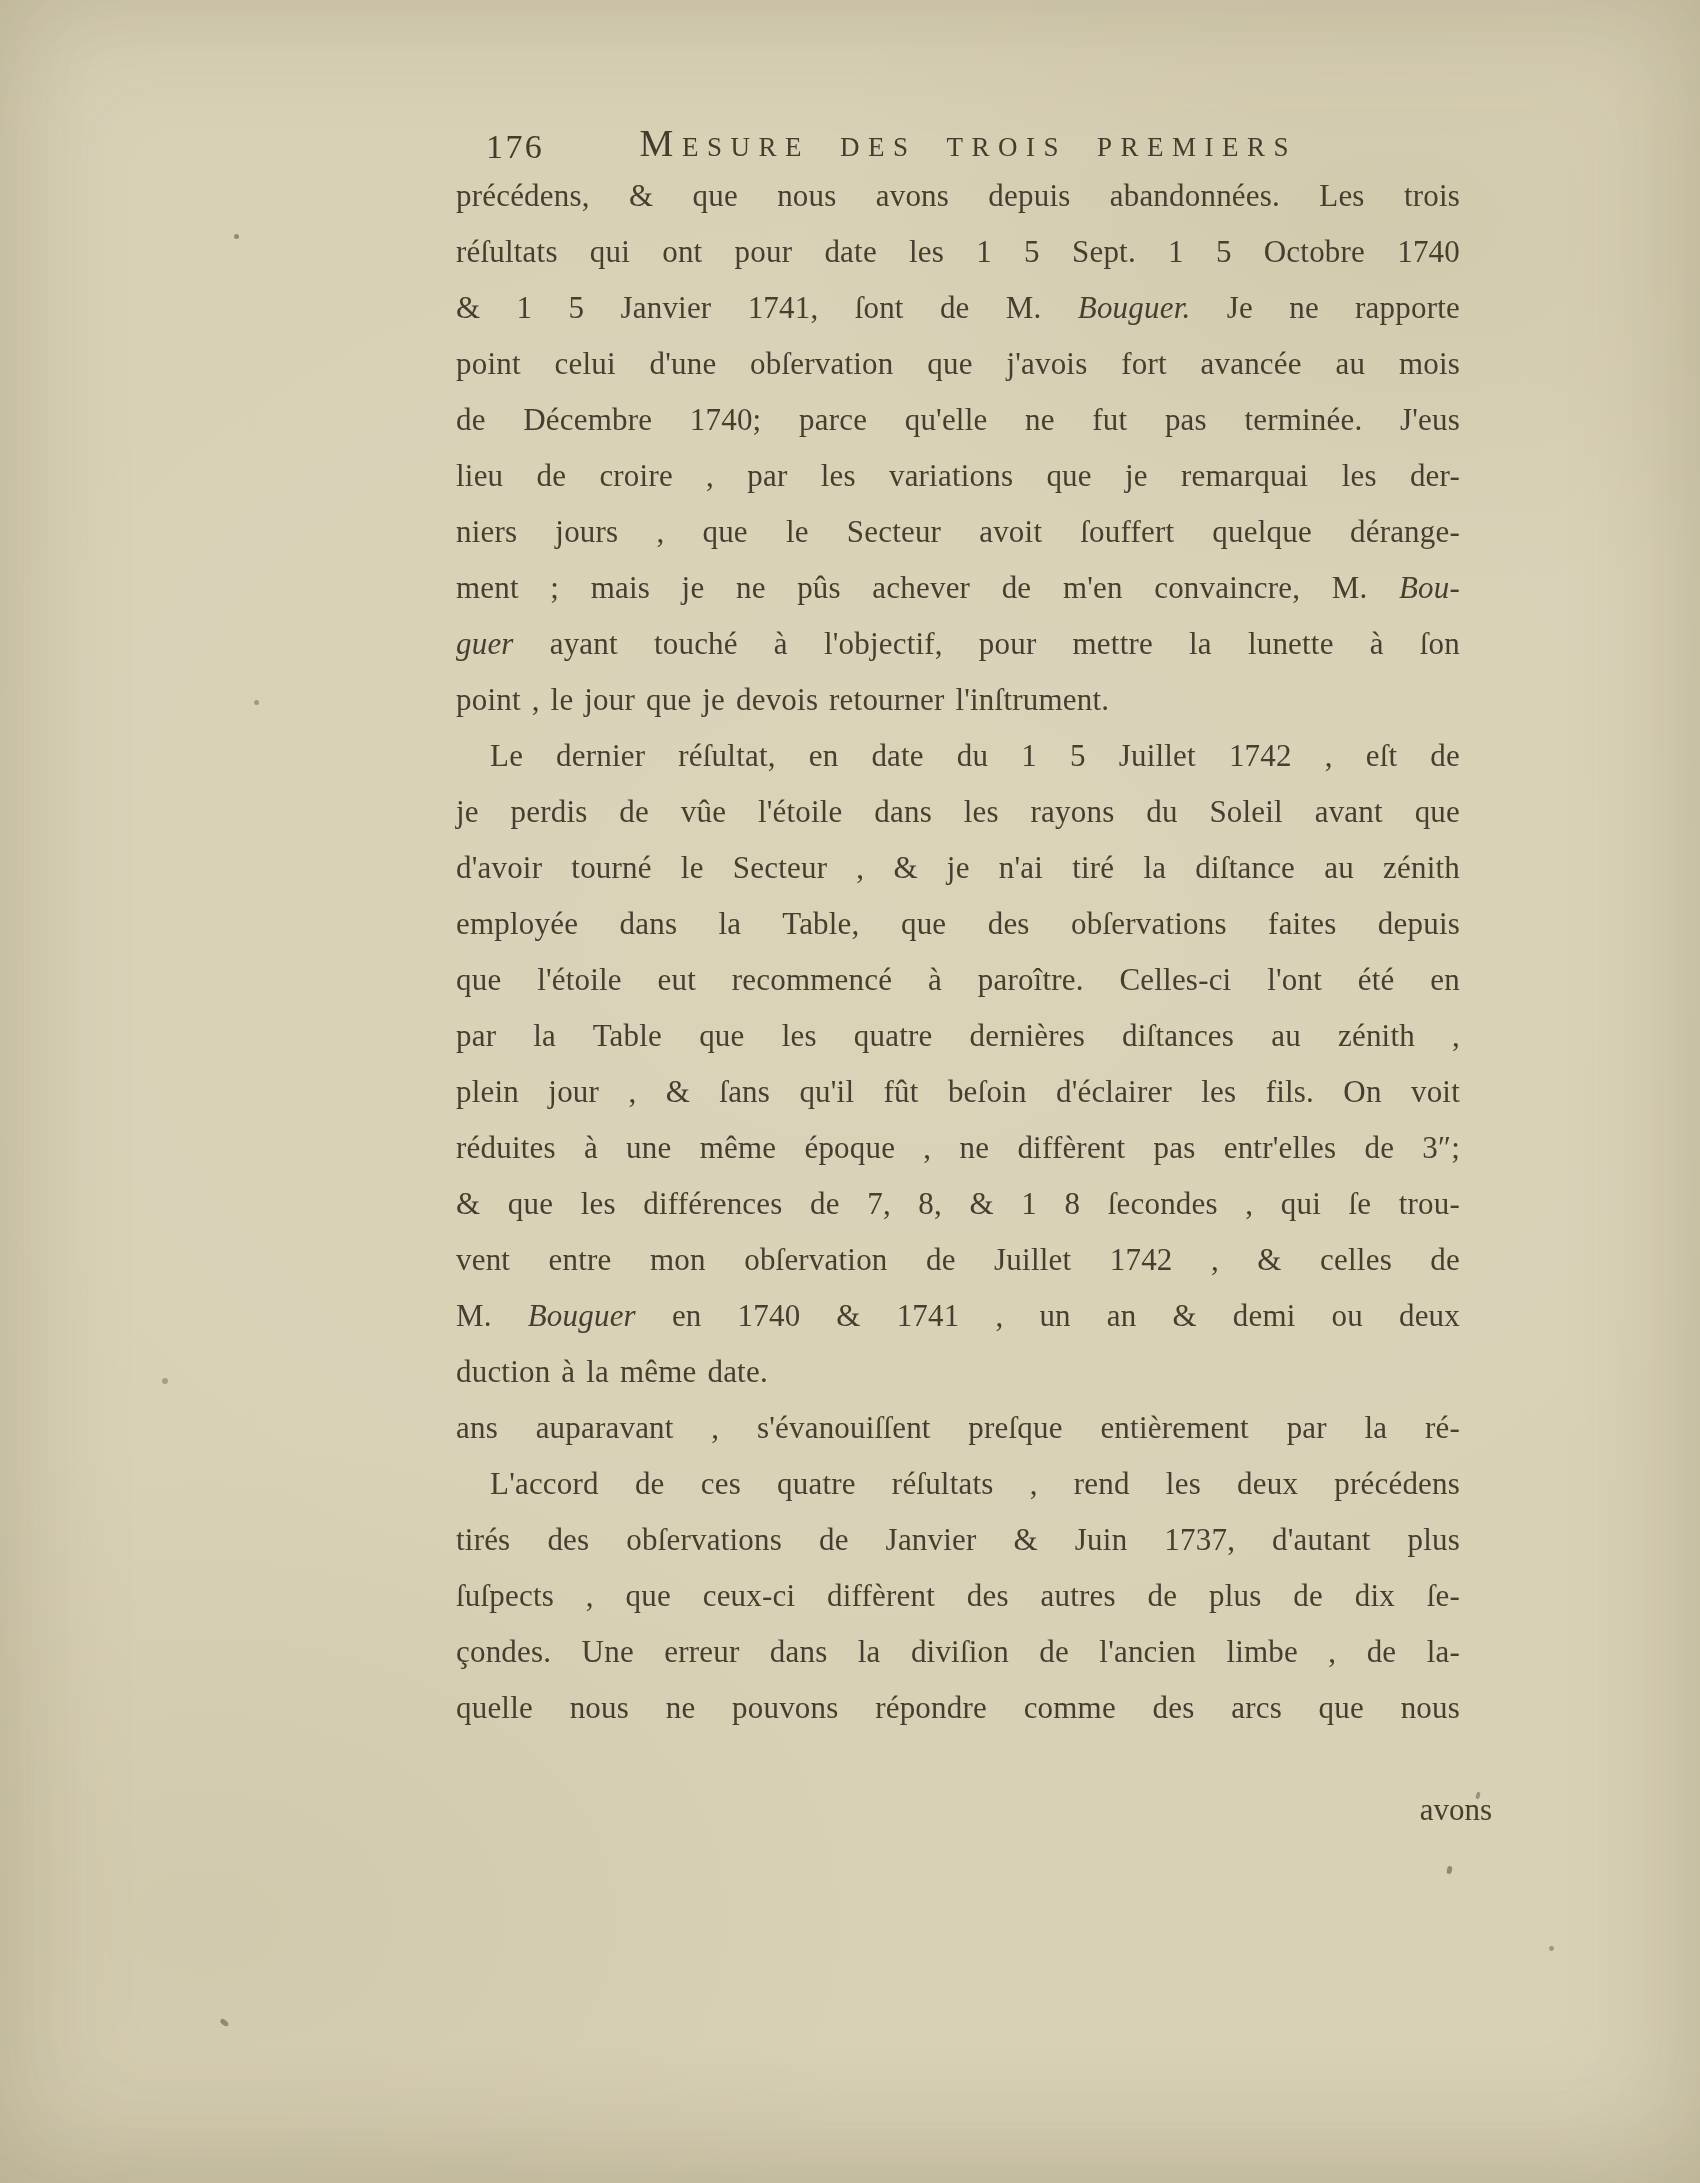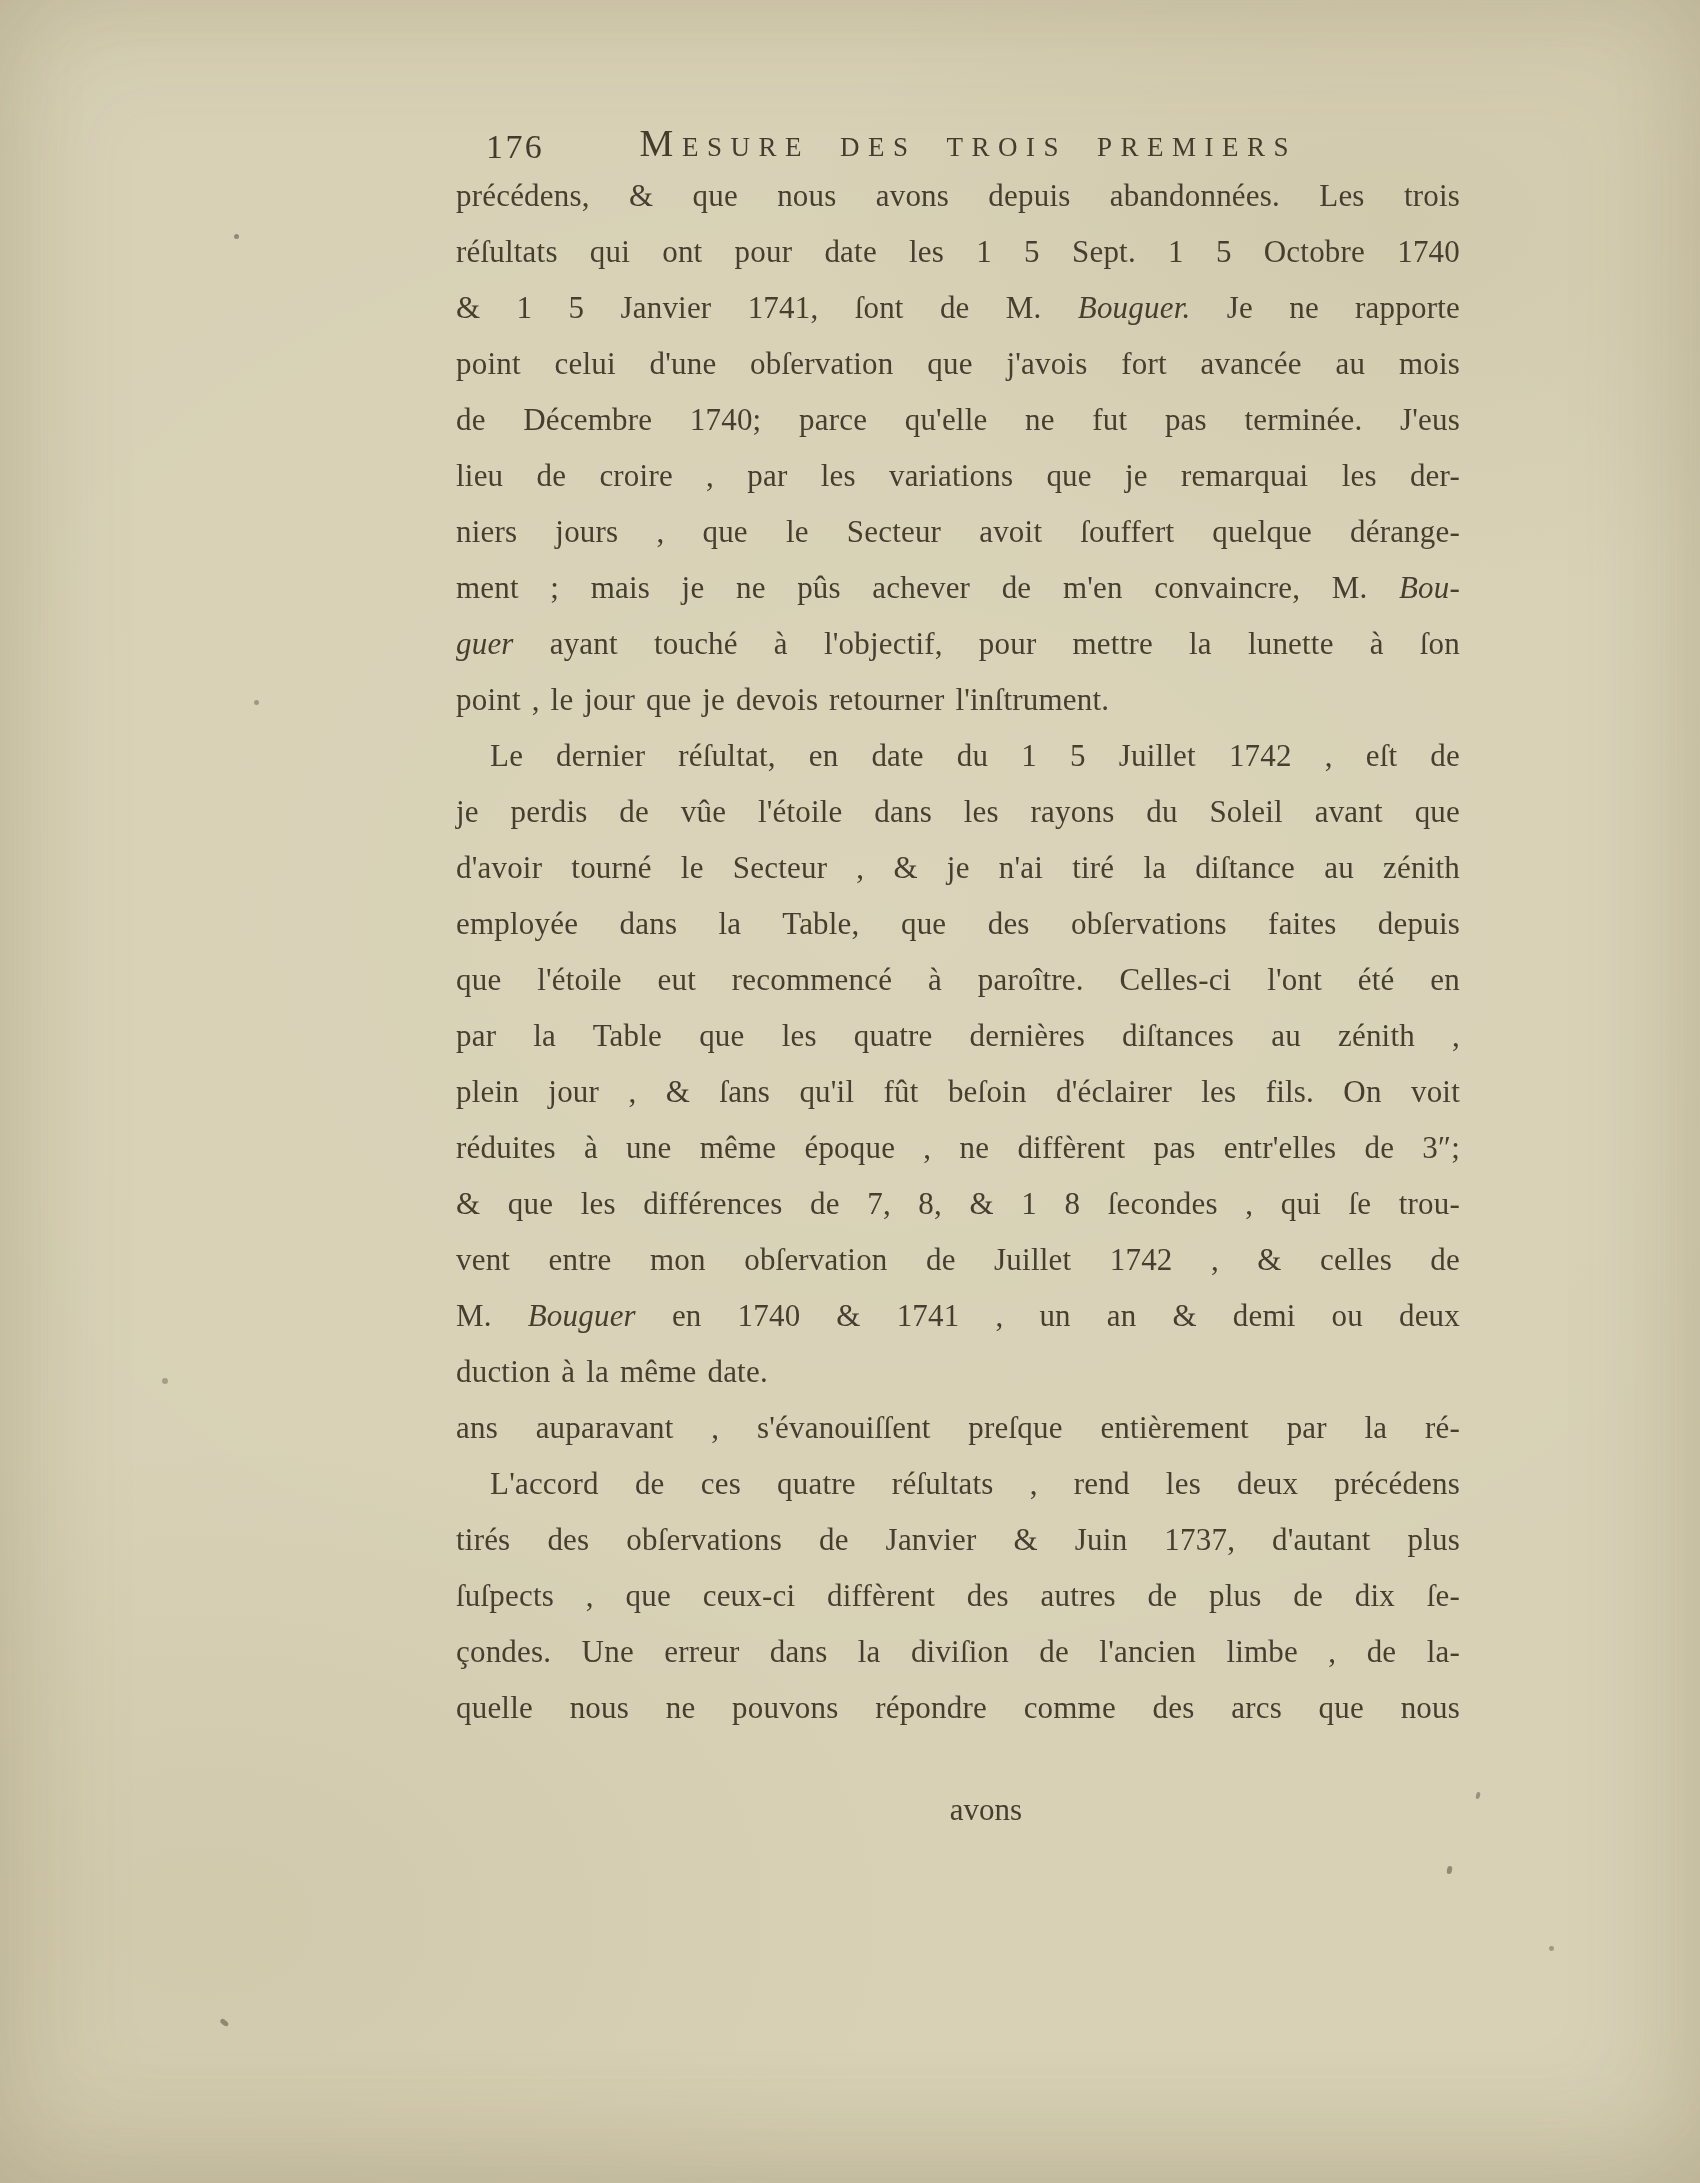--- a/index.html
+++ b/index.html
@@ -42,21 +42,21 @@
   .line {
     height:56px;
     text-align:justify;
     text-align-last:justify;
   }
   .line.endline { text-align-last:left; }
   .line.indent { text-indent:34px; }
   .line i { font-style:italic; }
   .catchword {
     position:absolute; top:1792px; left:480px; width:1012px;
-    font-size:31px; text-align:center; color:#473e30;
+    font-size:31px; text-align:right; color:#473e30;
   }
   .speck {
     position:absolute; background:#5b5140; border-radius:50%;
     pointer-events:none;
   }
 </style>
 </head>
 <body>
 
 <div class="page">

